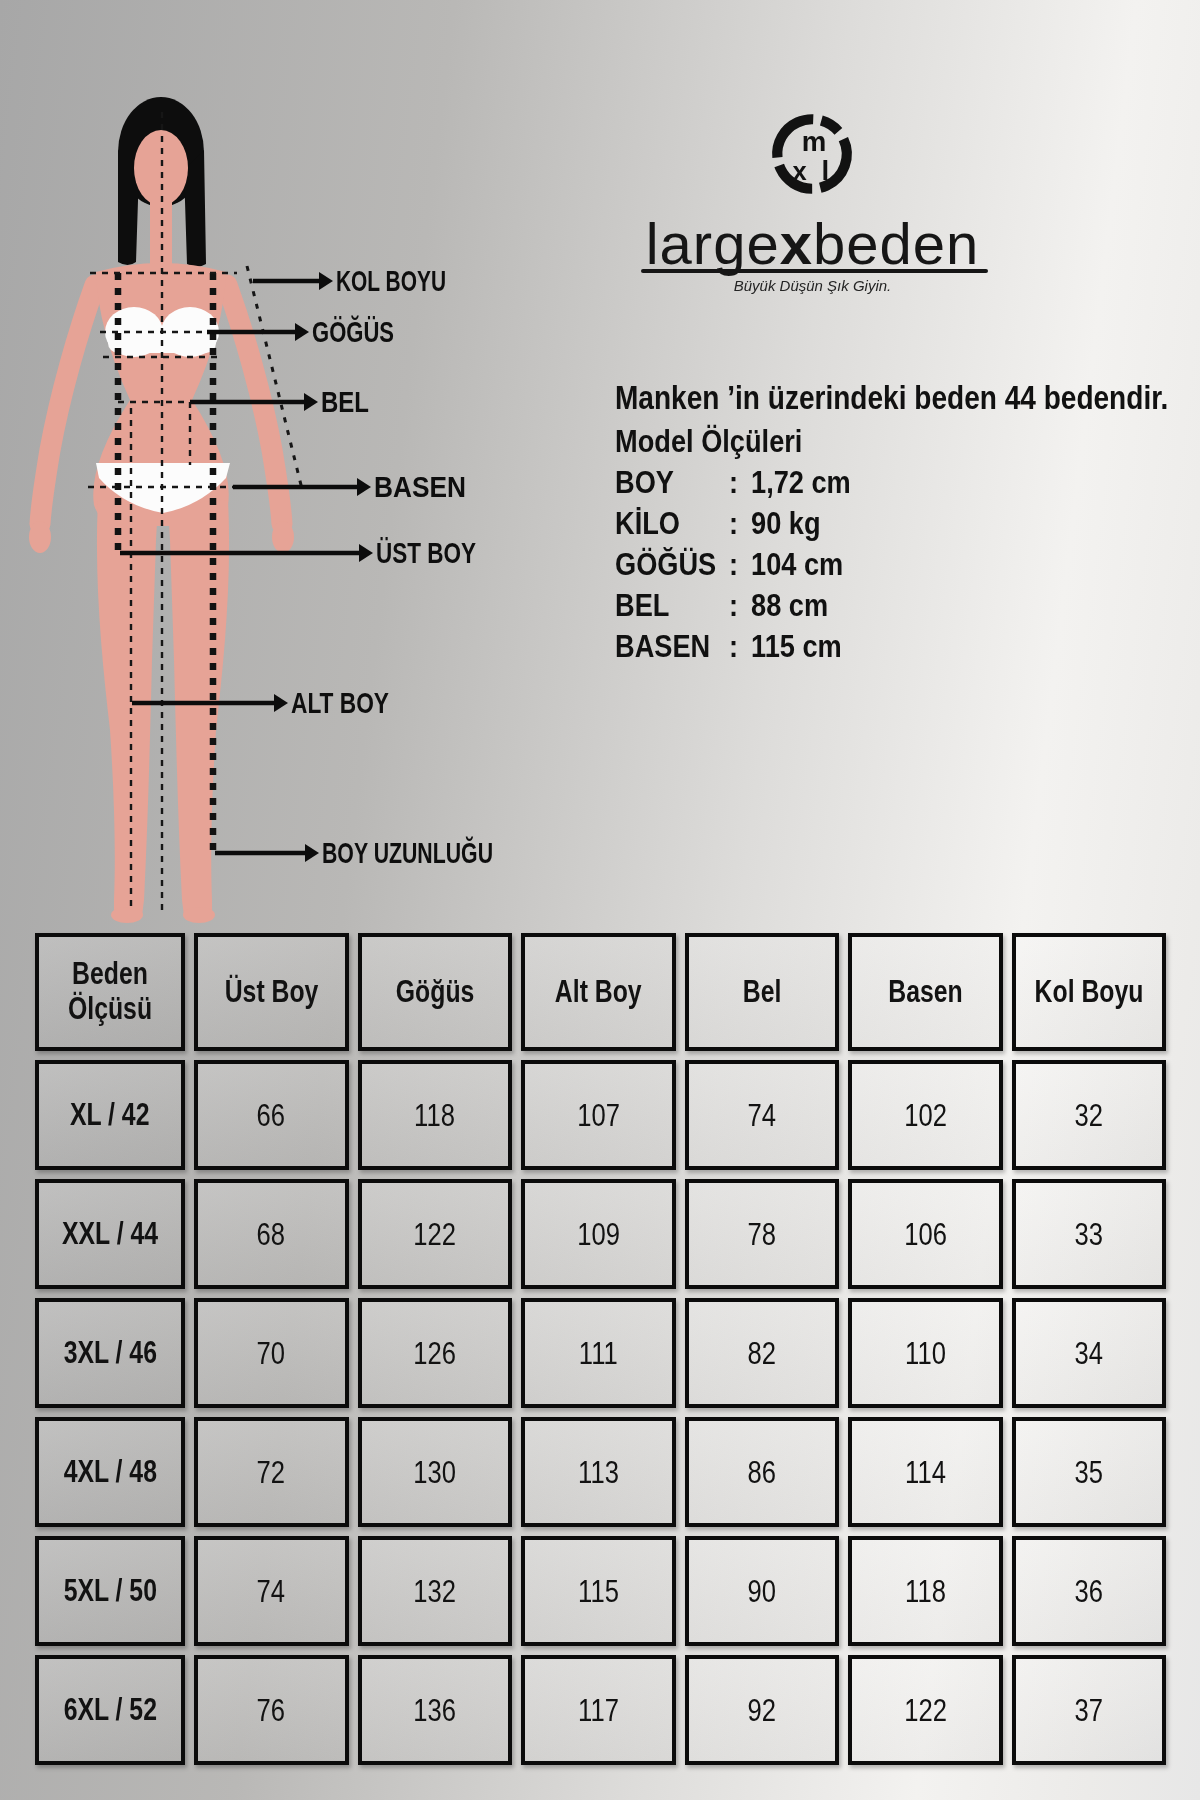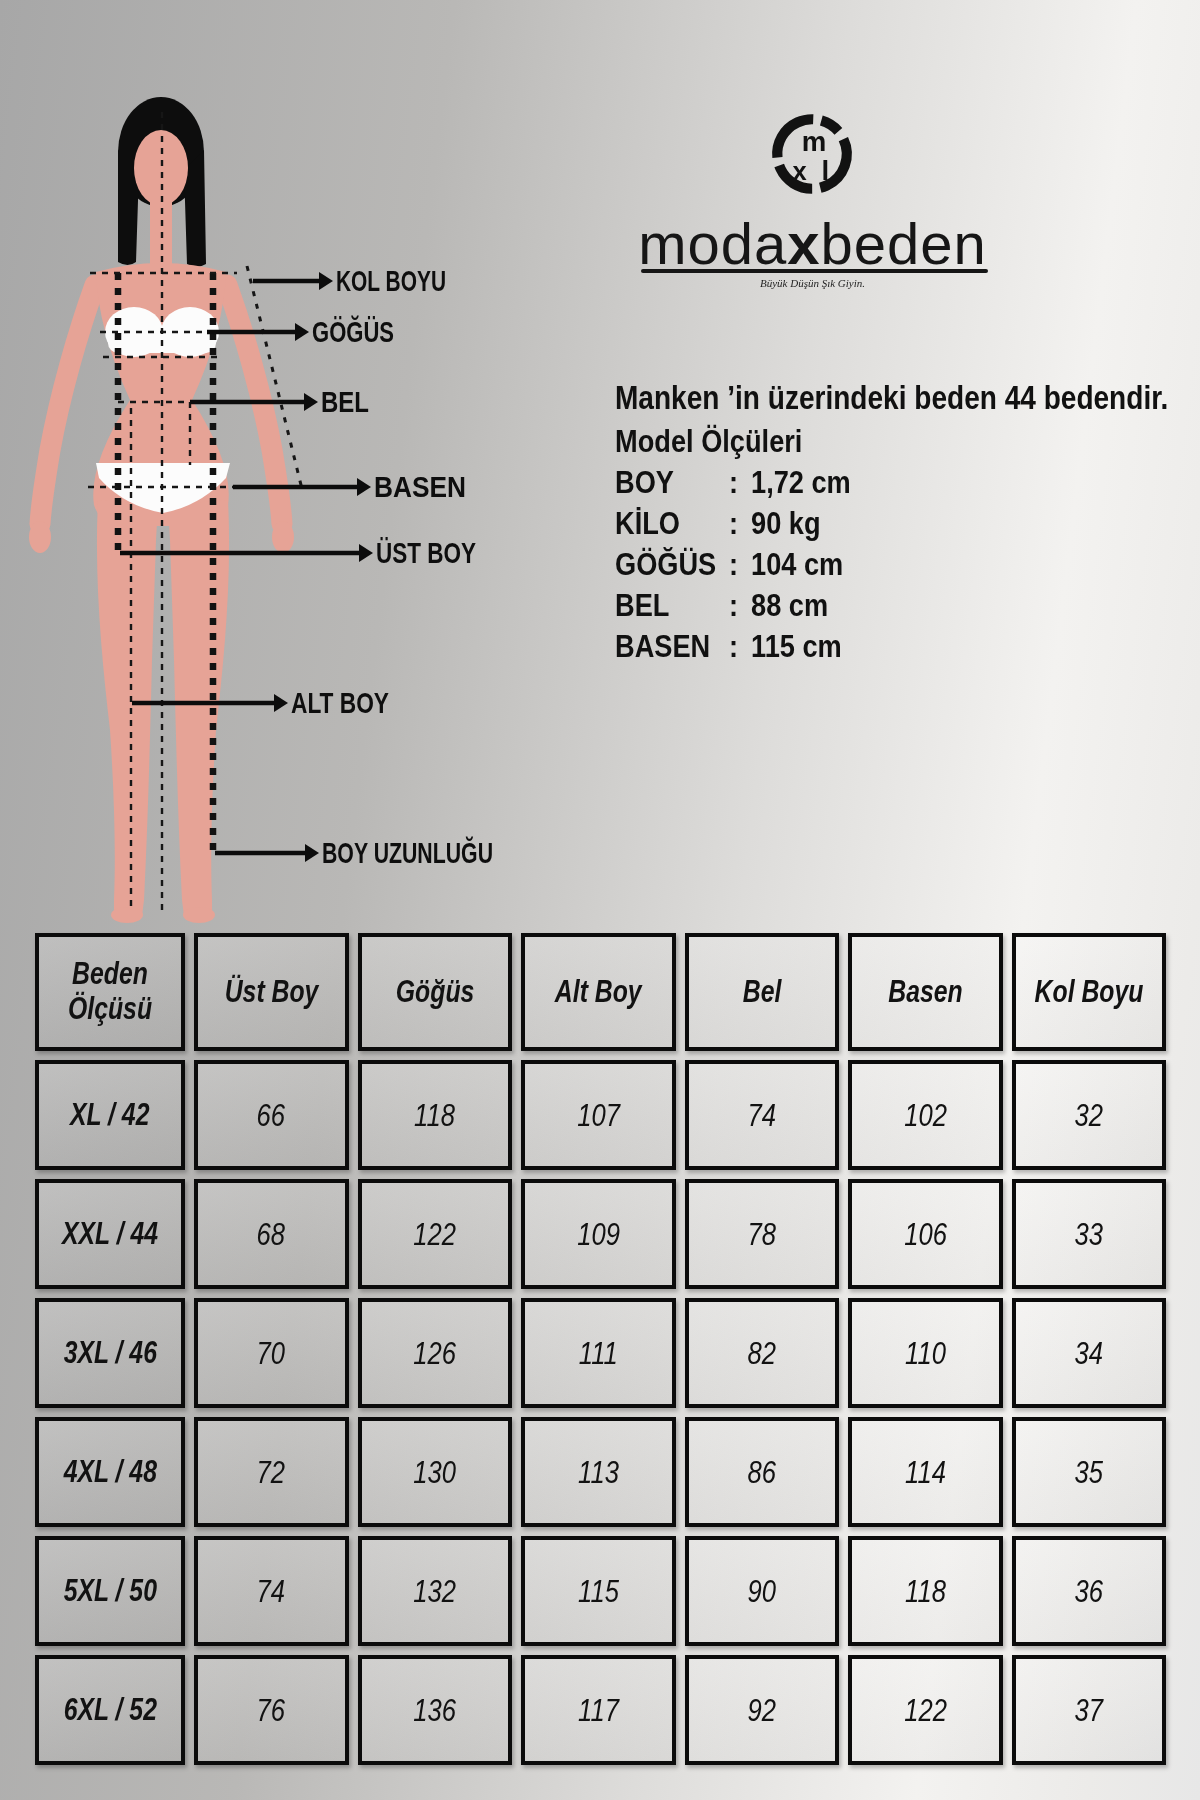--- a/index.html
+++ b/index.html
@@ -17,34 +17,34 @@
   .arrow-line{stroke:#0c0c0c;stroke-width:4.5;fill:none;}
   .arrow-head{fill:#0c0c0c;stroke:none;}
   
   .monogram{position:absolute;left:766px;top:106px;width:92px;height:96px;}
   .wordmark{position:absolute;left:630px;top:210px;width:365px;text-align:center;
     font-size:58px;letter-spacing:1px;color:#161616;white-space:nowrap;}
   .wm-light{font-weight:normal;}
   .wm-x{font-weight:bold;}
   .brand-underline{position:absolute;left:641px;top:269px;width:347px;height:4px;background:#161616;border-radius:3px;}
   .tagline{position:absolute;left:630px;top:277px;width:365px;text-align:center;
-    font-family:Liberation Serif, serif;font-style:italic;font-size:11px;color:#242424;}
+    font-family:Liberation Sans, sans-serif;font-style:italic;font-size:15px;color:#242424;}
   
   .model-info{position:absolute;left:615px;top:376px;width:620px;transform:scaleX(0.85);transform-origin:left top;}
   .mi-head{font-size:33px;font-weight:bold;line-height:44px;white-space:nowrap;}
   .mi-sub{font-size:32px;font-weight:bold;line-height:42px;}
   .mi-row{display:flex;font-size:32px;font-weight:bold;line-height:41px;}
   .mi-label{width:134px;}
   .mi-sep{width:26px;}
   
   .size-table{
     position:absolute;left:35px;top:933px;width:1131px;
     display:grid;grid-template-columns:150px repeat(6,1fr);
     grid-template-rows:118px repeat(6,110px);
-    column-gap:9px;row-gap:9px;font-style:italic;
+    column-gap:9px;row-gap:9px;
   }
   .trow{display:contents;}
   .cell{
     box-sizing:border-box;border:4px solid #0b0b0b;
     display:flex;align-items:center;justify-content:center;
     background:linear-gradient(160deg,rgba(255,255,255,0.22),rgba(90,90,90,0.05));
     box-shadow:2px 3px 4px rgba(0,0,0,0.25);
   }
   .cell span{display:inline-block;transform:scaleX(0.8);transform-origin:center;
     font-weight:bold;font-size:31px;white-space:nowrap;color:#121212;}
@@ -131,21 +131,21 @@
     </g>
   </svg>
 
   <svg class="monogram" viewBox="0 0 90 90">
     <circle cx="45" cy="45" r="34" fill="none" stroke="#121212" stroke-width="10" stroke-dasharray="60 8 42 8 58 8 20 9" transform="rotate(-25 45 45)"></circle>
     <text x="47" y="42" text-anchor="middle" font-family="Liberation Sans,sans-serif" font-size="27" font-weight="bold" fill="#121212">m</text>
     <text x="33" y="70" text-anchor="middle" font-family="Liberation Sans,sans-serif" font-size="25" font-weight="bold" fill="#121212">x</text>
     <text x="58" y="70" text-anchor="middle" font-family="Liberation Sans,sans-serif" font-size="27" font-weight="bold" fill="#121212">l</text>
   </svg>
 
-  <div class="wordmark"><span class="wm-light">moda</span><span class="wm-x">x</span><span class="wm-light">beden</span></div>
+  <div class="wordmark"><span class="wm-light">large</span><span class="wm-x">x</span><span class="wm-light">beden</span></div>
   <div class="brand-underline"></div>
   <div class="tagline">Büyük Düşün Şık Giyin.</div>
 
   <div class="model-info">
     <div class="mi-head">Manken ’in üzerindeki beden 44 bedendir.</div>
     <div class="mi-sub">Model Ölçüleri</div>
 
     <div class="mi-row">
       <span class="mi-label">BOY</span>
       <span class="mi-sep">:</span>

